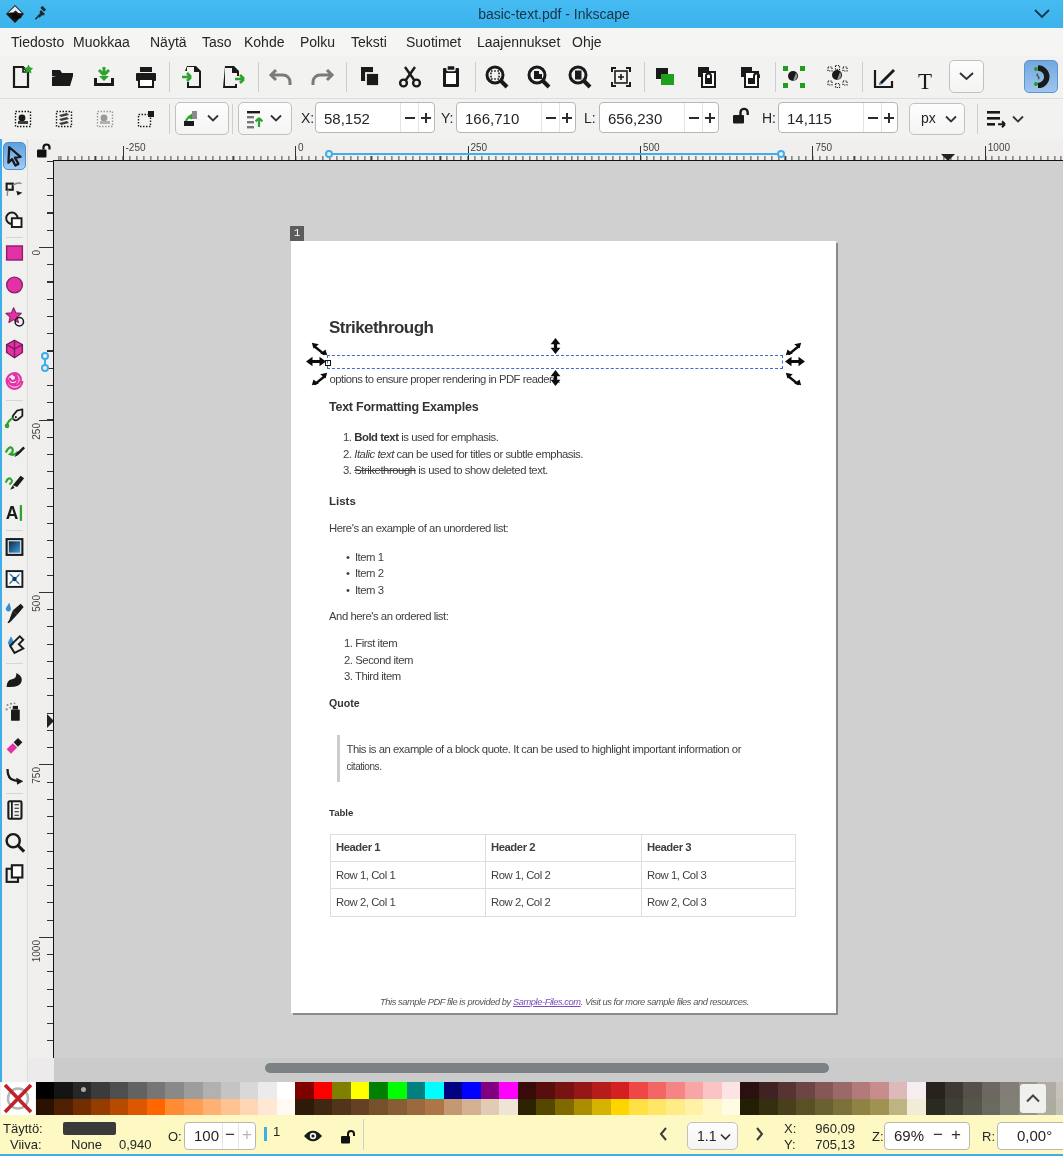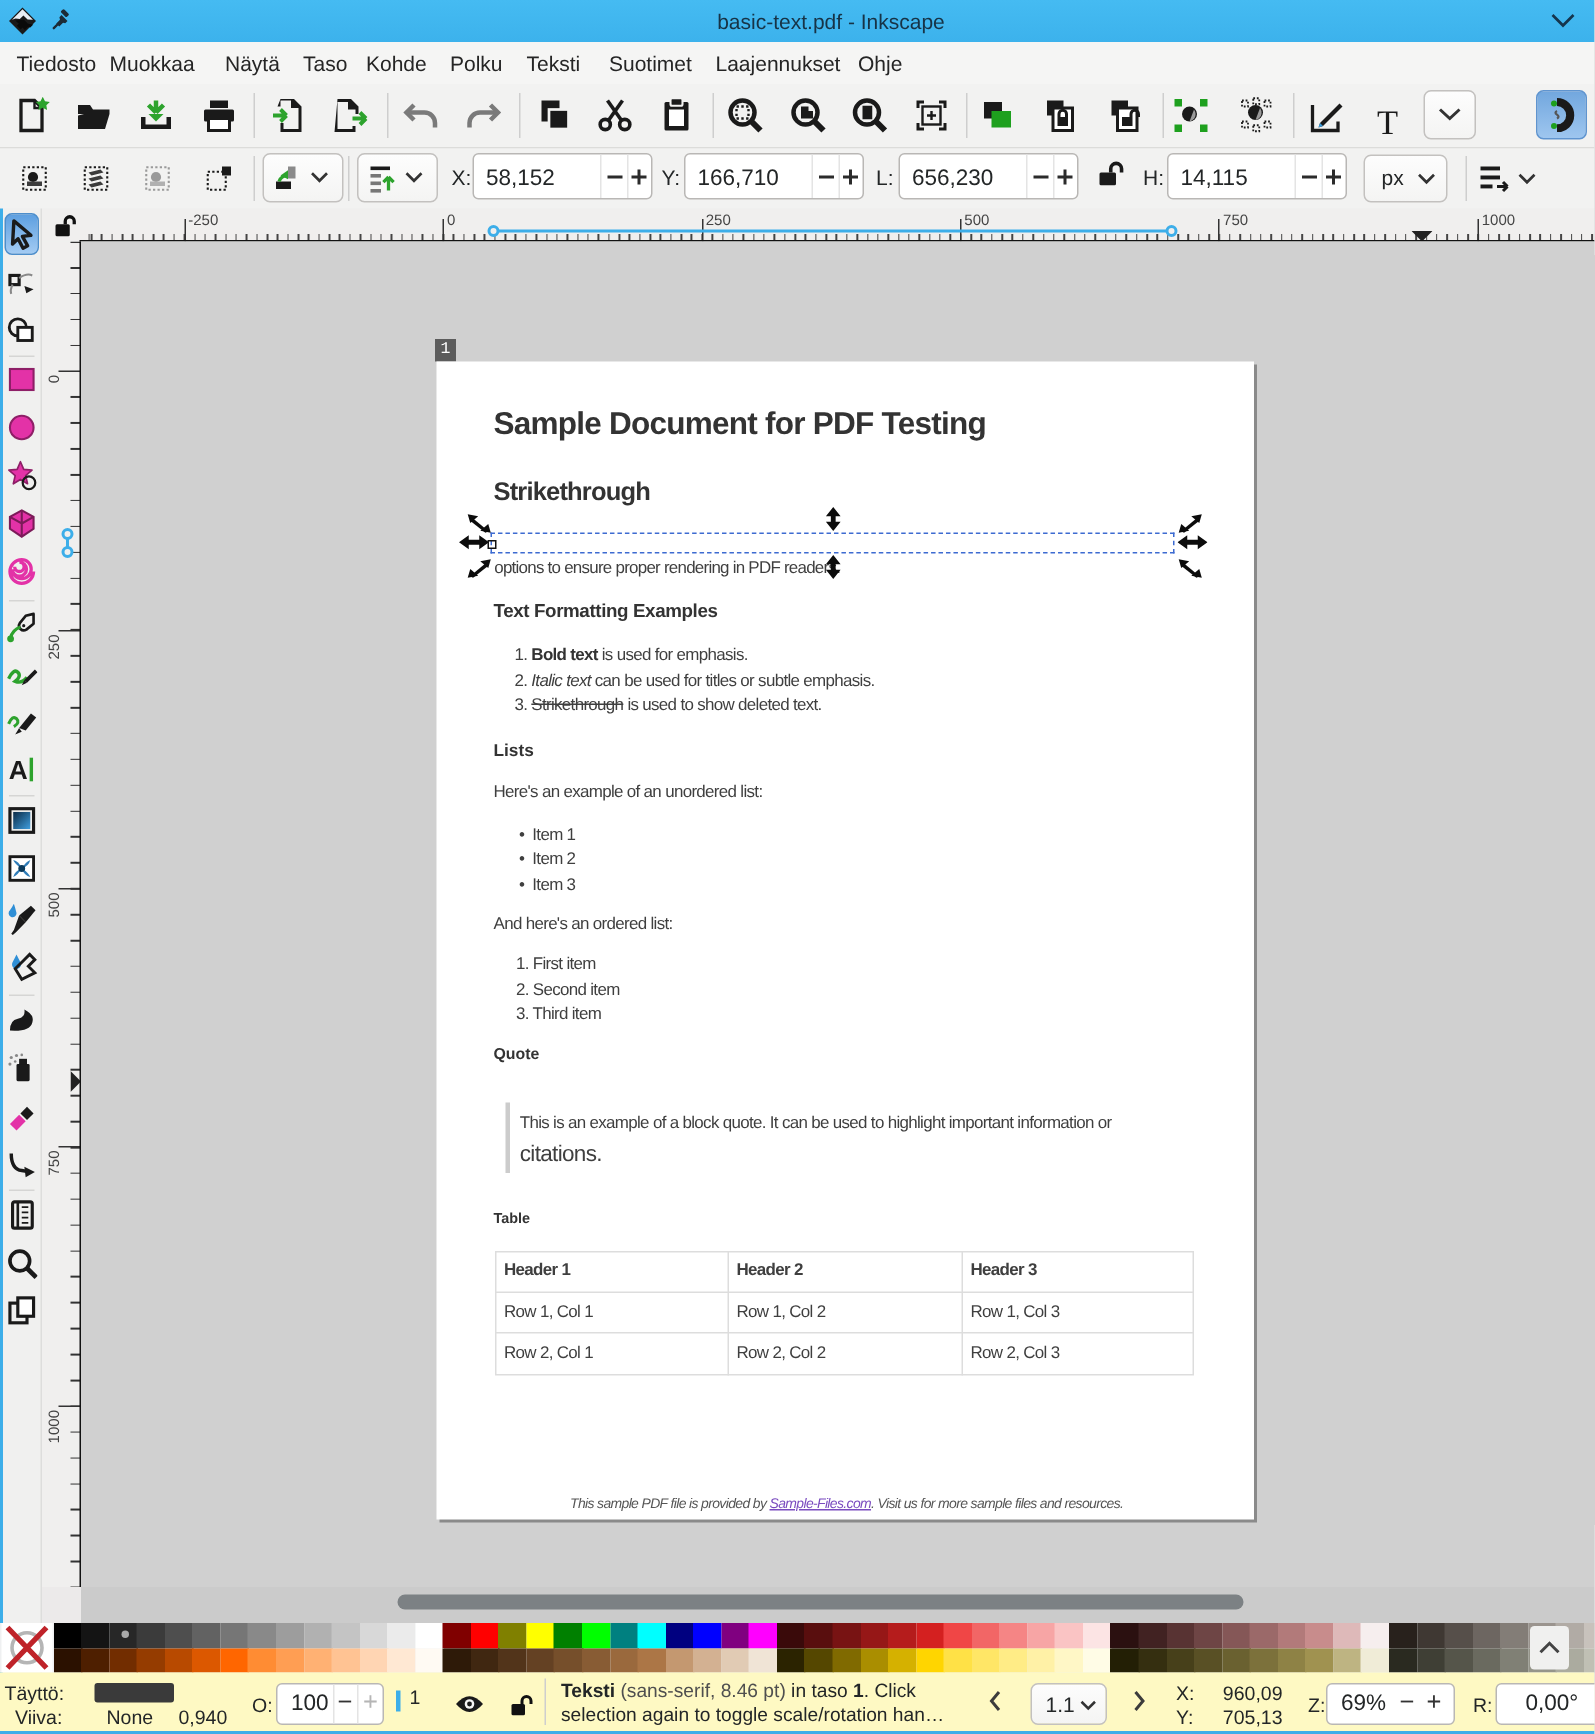--- a/index.html
+++ b/index.html
@@ -459,40 +459,39 @@
     <rect x="9" y="2" width="12" height="14" fill="#fff" stroke="#1a1a1a" stroke-width="2.4"></rect>
   </svg>
 <div class="abs" style="left:6px;top:237px;width:17px;height:1px;background:#d5d5d4"></div>
 <div class="abs" style="left:6px;top:400px;width:17px;height:1px;background:#d5d5d4"></div>
 <div class="abs" style="left:6px;top:530px;width:17px;height:1px;background:#d5d5d4"></div>
 <div class="abs" style="left:6px;top:663px;width:17px;height:1px;background:#d5d5d4"></div>
 <div class="abs" style="left:6px;top:793px;width:17px;height:1px;background:#d5d5d4"></div>
 <div class="abs canvas">
     <div class="abs" style="left:236px;top:65px;width:14px;height:15px;background:#5c5c5c;color:#fff;font-size:11px;text-align:center;line-height:15px;font-family:'Liberation Mono',monospace">1</div>
     <div class="abs page doc">
-      <div class="abs" style="left:38px;top:30px;font-size:21px;font-weight:bold;color:#333;letter-spacing:-0.5px">Sample Document for PDF Testing</div>
       <div class="abs" style="left:38px;top:77px;font-size:17px;font-weight:bold;color:#333;letter-spacing:-0.55px">Strikethrough</div>
       <div class="abs" style="left:38.5px;top:131.5px;font-size:11.3px;color:#3f3f3f;letter-spacing:-0.5px">options to ensure proper rendering in PDF readers.</div>
       <div class="abs" style="left:38px;top:159px;font-size:12.5px;font-weight:bold;color:#333;letter-spacing:-0.25px">Text Formatting Examples</div>
       <div class="abs" style="left:52px;top:190px;font-size:11.3px;color:#3f3f3f;letter-spacing:-0.45px">1. <b style="color:#333">Bold text</b> is used for emphasis.</div>
       <div class="abs" style="left:52px;top:206.5px;font-size:11.3px;color:#3f3f3f;letter-spacing:-0.45px">2. <i>Italic text</i> can be used for titles or subtle emphasis.</div>
       <div class="abs" style="left:52px;top:223px;font-size:11.3px;color:#3f3f3f;letter-spacing:-0.45px">3. <s>Strikethrough</s> is used to show deleted text.</div>
       <div class="abs" style="left:38px;top:254px;font-size:11.5px;font-weight:bold;color:#333">Lists</div>
       <div class="abs" style="left:38px;top:281px;font-size:11.3px;color:#3f3f3f;letter-spacing:-0.45px">Here's an example of an unordered list:</div>
       <div class="abs" style="left:55px;top:309.5px;font-size:11.3px;color:#3f3f3f;letter-spacing:-0.45px">•&nbsp; Item 1</div>
       <div class="abs" style="left:55px;top:326px;font-size:11.3px;color:#3f3f3f;letter-spacing:-0.45px">•&nbsp; Item 2</div>
       <div class="abs" style="left:55px;top:342.5px;font-size:11.3px;color:#3f3f3f;letter-spacing:-0.45px">•&nbsp; Item 3</div>
       <div class="abs" style="left:38px;top:369px;font-size:11.3px;color:#3f3f3f;letter-spacing:-0.45px">And here's an ordered list:</div>
       <div class="abs" style="left:53px;top:396px;font-size:11.3px;color:#3f3f3f;letter-spacing:-0.45px">1. First item</div>
       <div class="abs" style="left:53px;top:412.5px;font-size:11.3px;color:#3f3f3f;letter-spacing:-0.45px">2. Second item</div>
       <div class="abs" style="left:53px;top:429px;font-size:11.3px;color:#3f3f3f;letter-spacing:-0.45px">3. Third item</div>
       <div class="abs" style="left:38px;top:456px;font-size:10.6px;font-weight:bold;color:#333">Quote</div>
       <div class="abs" style="left:46px;top:494px;width:3px;height:47px;background:#ccc"></div>
       <div class="abs" style="left:55.5px;top:501.5px;font-size:11.3px;color:#3f3f3f;letter-spacing:-0.45px">This is an example of a block quote. It can be used to highlight important information or</div>
-      <div class="abs" style="left:55.5px;top:519.5px;font-size:15px;color:#3f3f3f;letter-spacing:-0.45px">citations.</div>
+      <div class="abs" style="left:55.5px;top:519.5px;font-size:10px;color:#3f3f3f;letter-spacing:-0.45px">citations.</div>
       <div class="abs" style="left:38px;top:566px;font-size:9.6px;font-weight:bold;color:#333">Table</div>
       <div class="abs" style="left:39px;top:593px;width:466px;height:82.5px;border:1px solid #ddd"></div>
       <div class="abs" style="left:39px;top:619.5px;width:466px;height:1px;background:#ddd"></div>
       <div class="abs" style="left:39px;top:647px;width:466px;height:1px;background:#ddd"></div>
       <div class="abs" style="left:194px;top:593px;width:1px;height:82.5px;background:#ddd"></div>
       <div class="abs" style="left:350px;top:593px;width:1px;height:82.5px;background:#ddd"></div>
       <div class="abs" style="left:45px;top:600px;font-weight:bold;color:#333;font-size:11.3px;color:#3f3f3f;letter-spacing:-0.45px">Header 1</div>
       <div class="abs" style="left:200px;top:600px;font-weight:bold;color:#333;font-size:11.3px;color:#3f3f3f;letter-spacing:-0.45px">Header 2</div>
       <div class="abs" style="left:356px;top:600px;font-weight:bold;color:#333;font-size:11.3px;color:#3f3f3f;letter-spacing:-0.45px">Header 3</div>
       <div class="abs" style="left:45px;top:627.5px;font-size:11.3px;color:#3f3f3f;letter-spacing:-0.45px">Row 1, Col 1</div>
@@ -699,21 +698,20 @@
     <svg class="abs" style="left:303px;top:14px" width="20" height="14" viewBox="0 0 20 14">
       <path d="M1 7 Q10 -3.5 19 7 Q10 17.5 1 7Z" fill="#1a1a1a"></path>
       <circle cx="10" cy="7" r="3.2" fill="#f5f5f4"></circle>
       <circle cx="10" cy="7" r="1.6" fill="#1a1a1a"></circle>
     </svg>
     <svg class="abs" style="left:340px;top:14px" width="16" height="16" viewBox="0 0 16 16">
       <rect x="1" y="7" width="9" height="7.5" rx="1" fill="#111"></rect>
       <path d="M8 7 v-2 a3 3 0 0 1 6 0 V7" stroke="#111" stroke-width="2" fill="none"></path>
     </svg>
     <div class="abs vsep" style="left:363px;top:4px;height:31px"></div>
-    <div class="abs" style="left:374px;top:4px;width:300px;height:34px;overflow:hidden;line-height:16px;font-size:12.8px;white-space:nowrap"><b>Teksti</b> <span style="color:#4f4f4f">(sans-serif, 8.46 pt)</span> in taso <b>1</b>. Click<br>selection again to toggle scale/rotation han…</div>
     <svg class="abs" style="left:658px;top:11px" width="10" height="16" viewBox="0 0 10 16">
       <path d="M8 2 L3 8 L8 14" stroke="#3c3c3c" stroke-width="2" fill="none"></path>
     </svg>
     <div class="abs btn" style="left:687px;top:7px;width:51px;height:28px"></div>
     <div class="abs" style="left:697px;top:13px;font-size:14px">1.1</div>
     <svg class="abs" style="left:719px;top:18px" width="13" height="8" viewBox="0 0 13 8">
       <path d="M2 1.5 L6.5 6 L11 1.5" stroke="#333" stroke-width="1.7" fill="none"></path>
     </svg>
     <svg class="abs" style="left:755px;top:11px" width="10" height="16" viewBox="0 0 10 16">
       <path d="M2 2 L7 8 L2 14" stroke="#3c3c3c" stroke-width="2" fill="none"></path>

